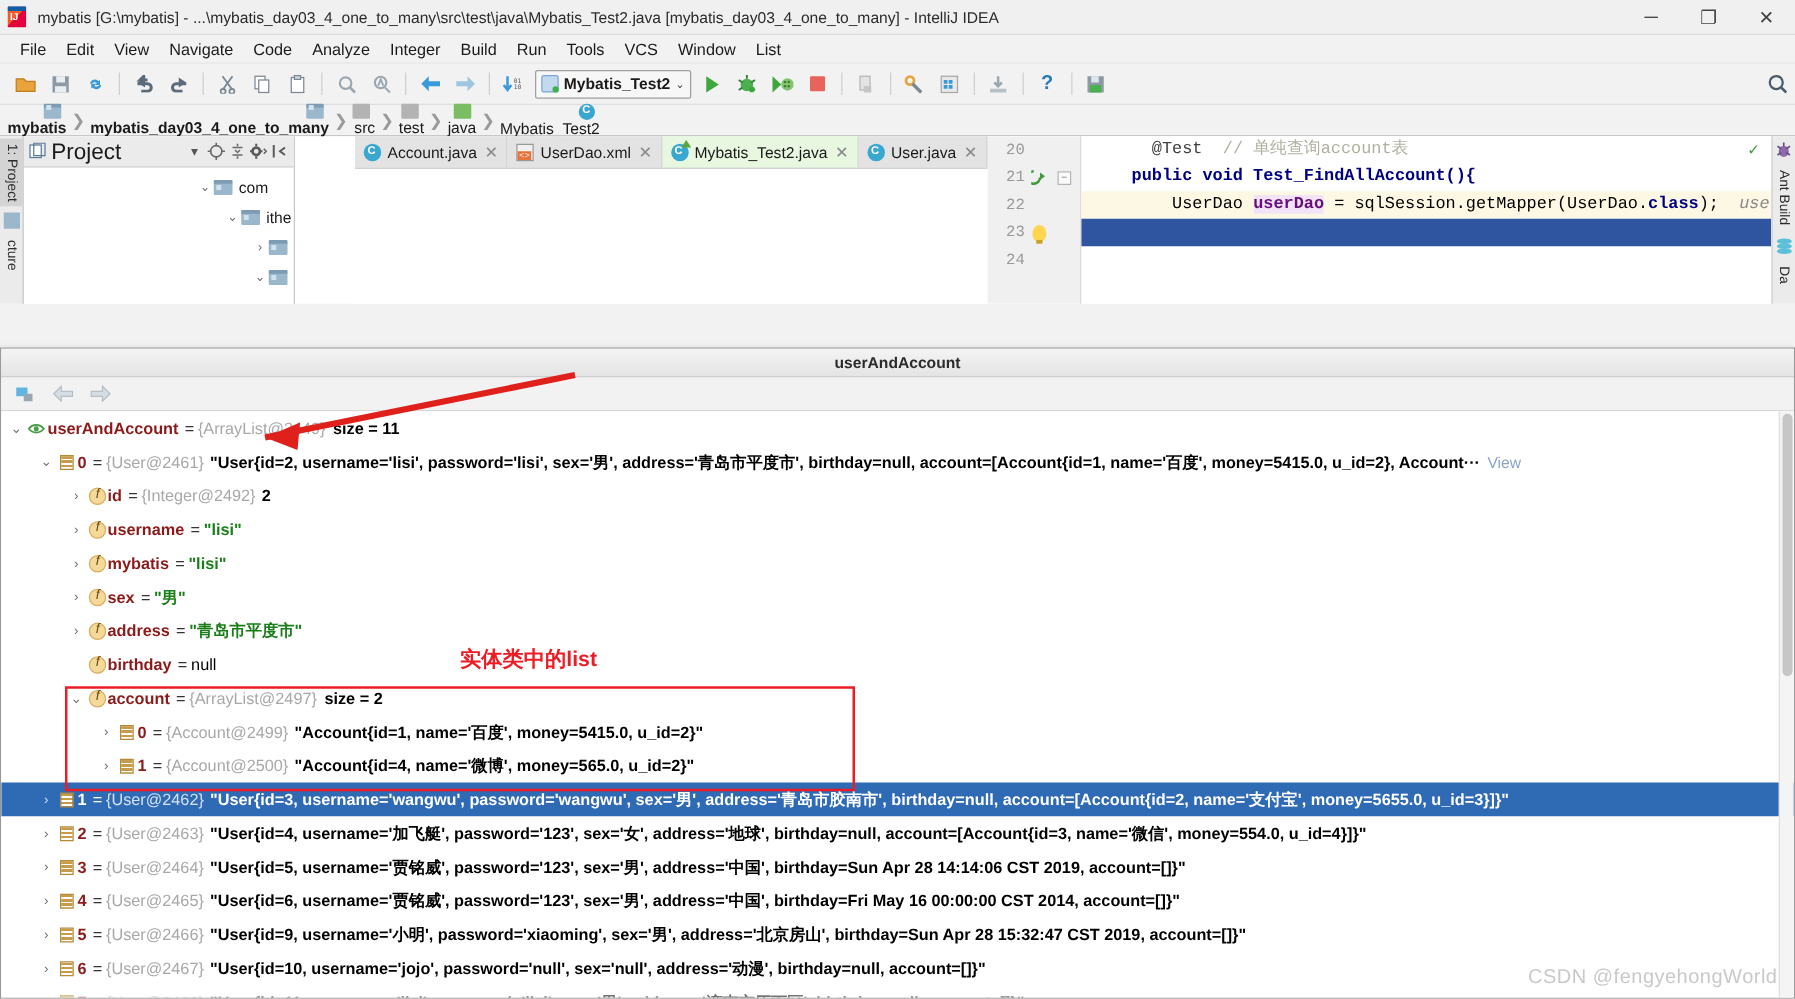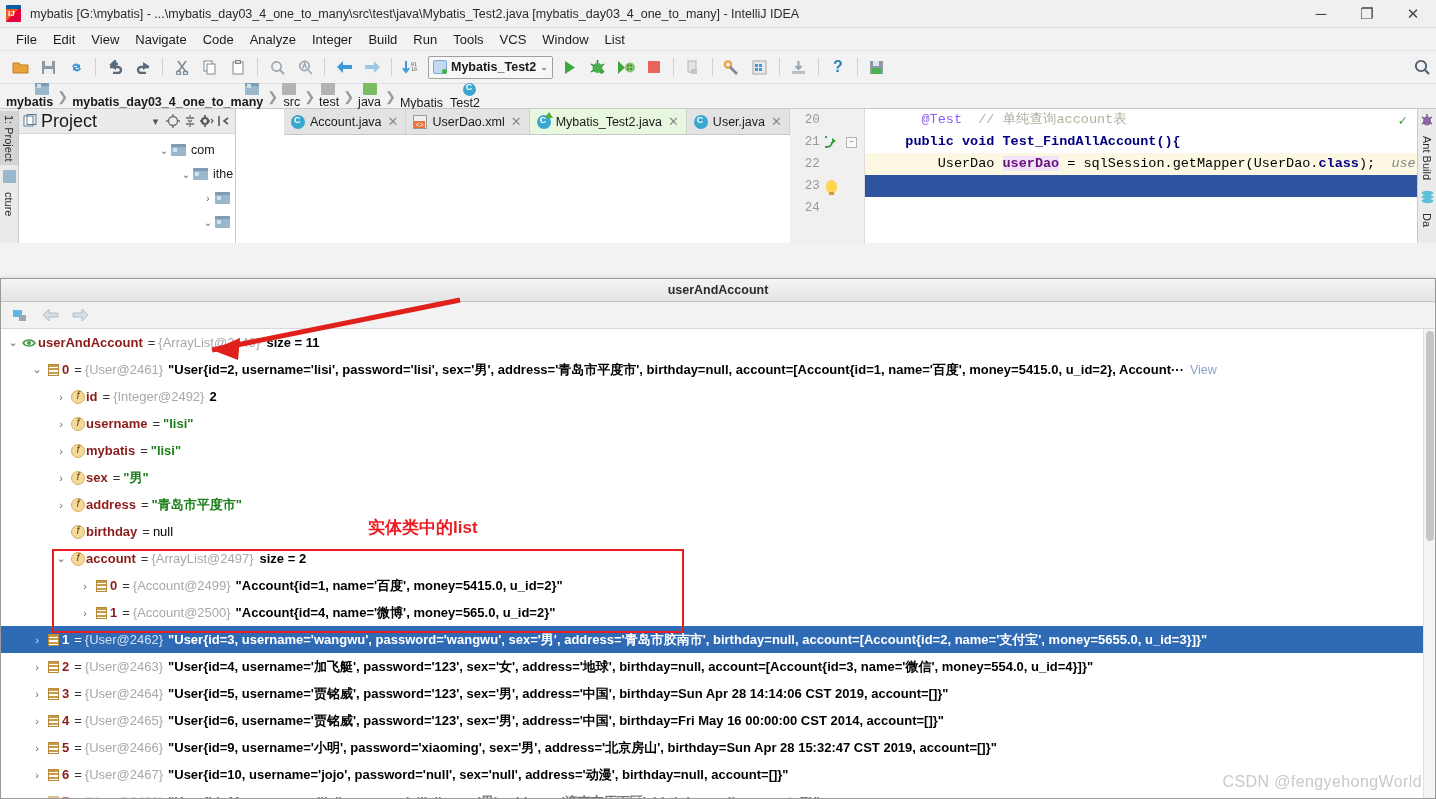--- a/index.html
+++ b/index.html
@@ -162,21 +162,21 @@
   .gicon { width:20px; display:flex;align-items:center;justify-content:center; margin-left:2px;}
   .bulb { width:11px;height:13px; background:#ffd54f; border-radius:50% 50% 40% 40%; position:relative;}
   .bulb::after{content:"";position:absolute;left:3px;bottom:-2px;width:5px;height:3px;background:#c9a227;}
   .fold { width:11px;height:11px;border:1px solid #b4b4b4;background:#fafafa;color:#777;font-size:9px;
           display:flex;align-items:center;justify-content:center; margin-left:4px;}
   #codelines { flex:1 1 auto; position:relative; overflow:hidden; }
   .cline { height:22px; white-space:pre; font-size:13.5px; line-height:22px; font-family:"Liberation Mono", monospace; padding-left:8px;}
   .cline.hl { background:#fcf8e3; }
   .cline.sel { background:#2f54a0; }
   .kw { color:#000080; font-weight:bold; }
-  .an { color:#8b5cf6; }
+  .an { color:#404040; }
   .cm { color:#b0b0a0; }
   .fd { color:#660e7a; font-weight:bold; }
   .pl { color:#000; }
   .hint { color:#888; font-style:italic; }
   .hintv { color:#c08040; font-style:italic; }
   .mbox { border:2px solid #e02020; padding:0 2px; margin:0 -2px; }
   .lilac { background:#f2e3f7; }
   .lblue { background:#e6ecff; }
   #okcheck { position:absolute; right:10px; top:3px; color:#3c9b3c; font-size:14px; font-weight:bold; }
 

